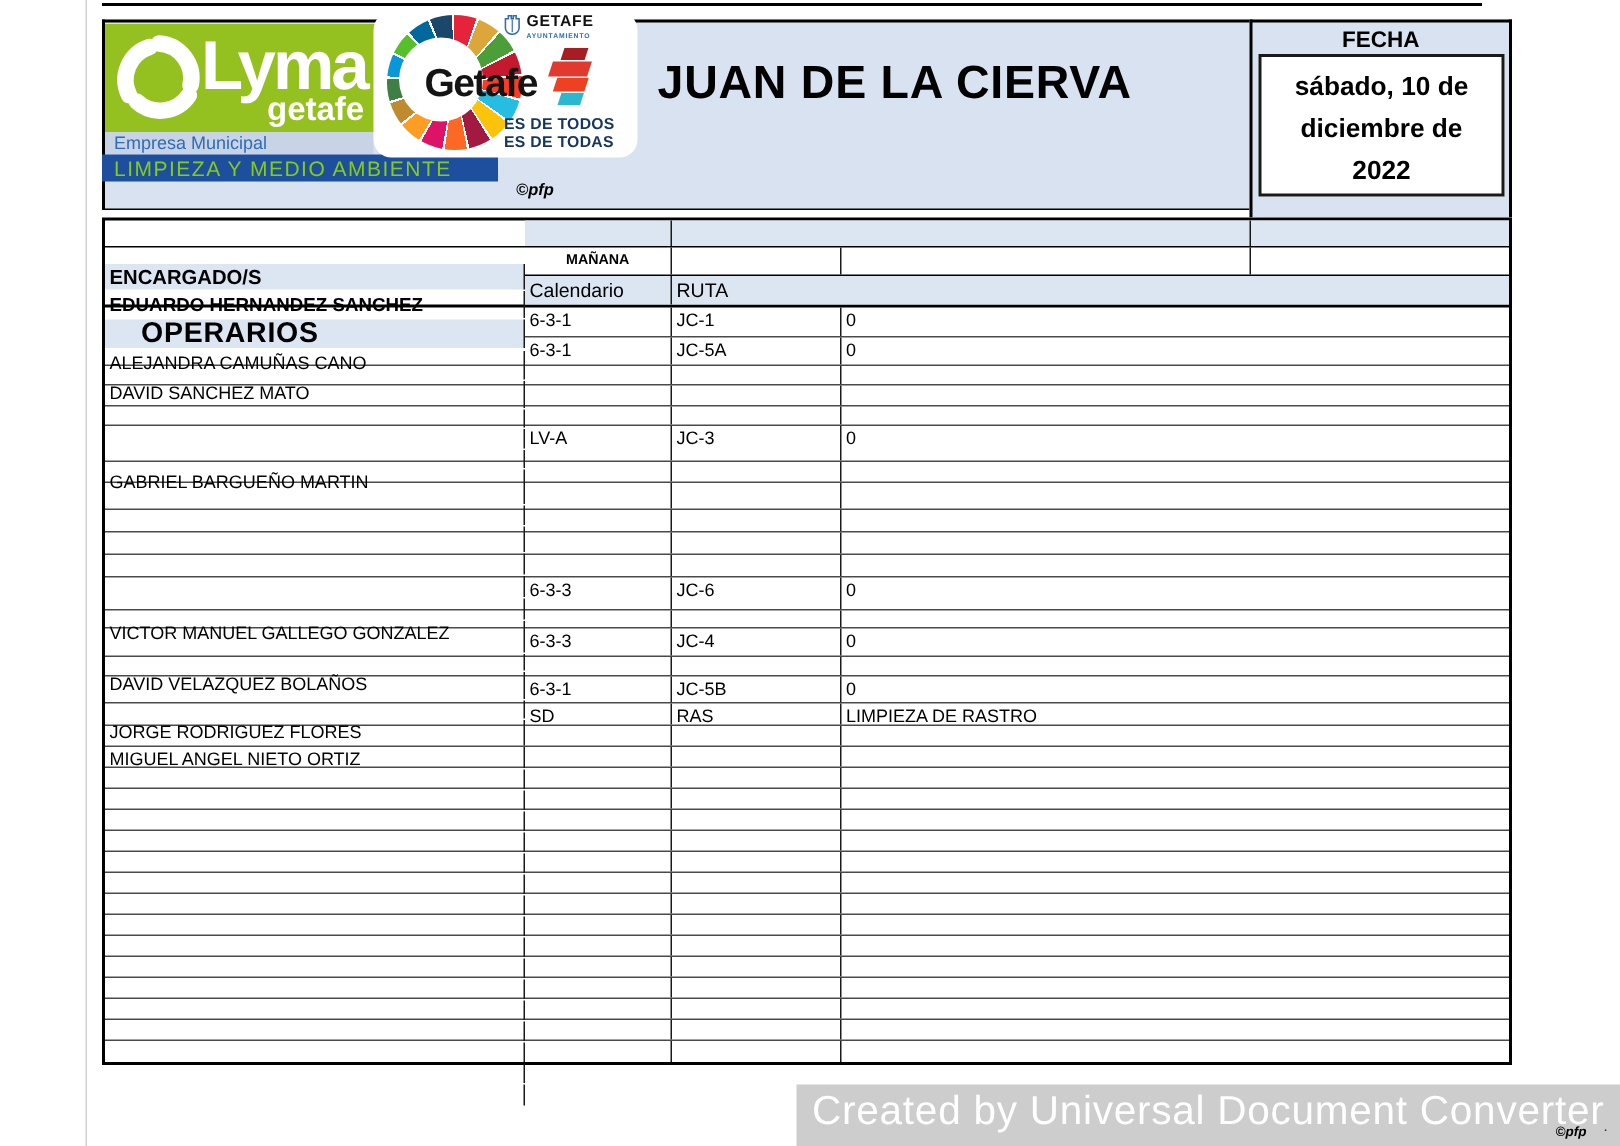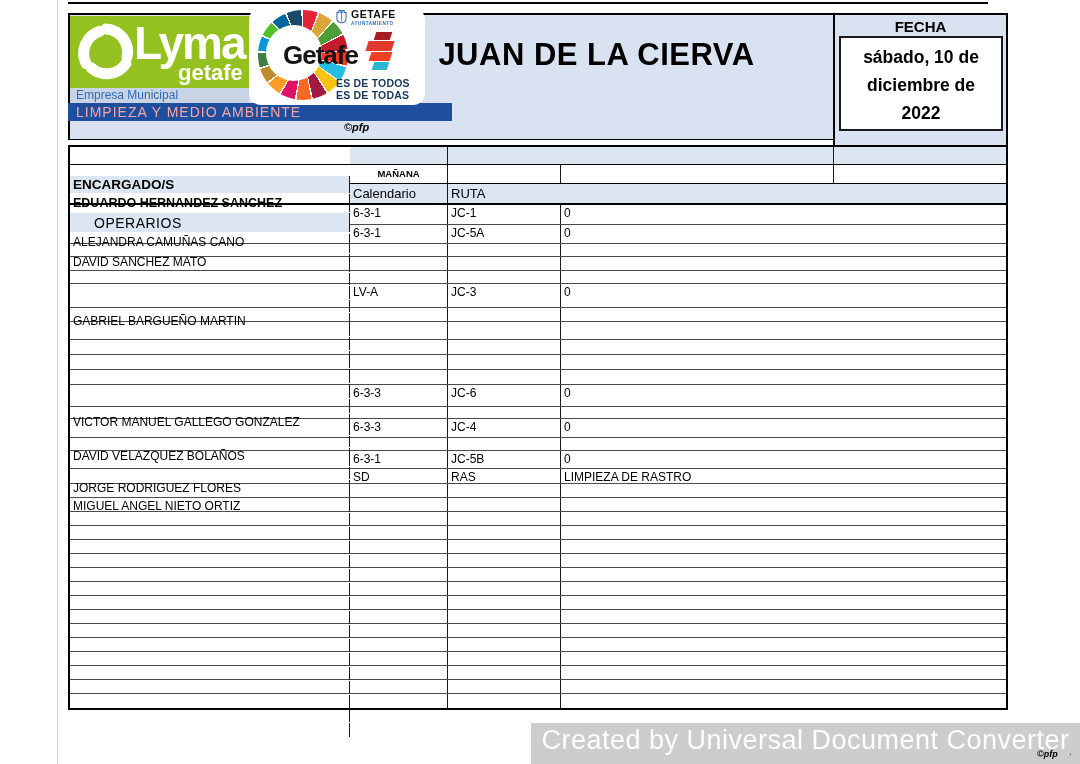--- a/index.html
+++ b/index.html
@@ -23,21 +23,21 @@
                line-height:28px; padding:5px 14px 0 14px; }
 
   
   #lyma-box { left:70px; top:16px; width:274px; height:72px; background:#94c11f; }
   #lyma-swirl { position:absolute; left:4px; top:4px; }
   #lyma-word { position:absolute; left:64px; top:0px; color:#fff; font-weight:bold; font-size:46px; letter-spacing:-2px; }
   #lyma-sub  { position:absolute; left:108px; top:44px; color:#fff; font-weight:bold; font-size:22px; letter-spacing:0px; }
 
   #empresa-strip { left:70px; top:88px; width:179px; height:15px; background:#c9d3e6;
                    font-size:12px; color:#2e6cb5; padding-left:6px; line-height:15px; }
-  #blue-bar { left:68px; top:103px; width:384px; height:18px; background:#1d4f9e; color:#fca5a5;
+  #blue-bar { left:68px; top:103px; width:264px; height:18px; background:#1d4f9e; color:#84cc16;
               font-size:14px; line-height:18px; padding-left:8px; letter-spacing:1px; }
   #pfp-logo { left:344px; top:121px; font-size:11px; font-weight:bold; font-style:italic; }
 
   
   #getafe-box { left:249px; top:8px; width:176px; height:97px; background:#fff; border-radius:12px; }
   #sdg-ring { position:absolute; left:9px; top:2px; width:90px; height:90px; border-radius:50%; }
   #sdg-inner { position:absolute; left:17px; top:17px; width:56px; height:56px; border-radius:50%; background:#fff; }
   #getafe-word { position:absolute; left:34px; top:32px; font-size:26px; font-weight:bold; color:#141414; letter-spacing:-1px; }
   #getafe-flag { position:absolute; left:118px; top:24px; width:46px; }
   #getafe-flag .bar { transform:skewX(-18deg); margin-bottom:1px; }
@@ -71,21 +71,21 @@
   .c-ruta { width:113px; padding-left:3px; }
   .c-obs  { width:445px; padding-left:3px; }
   .c-mid  { width:273px; }
   .c-mid386 { width:386px; }
   .c-last { width:172px; }
   .c-ruta558 { width:558px; padding-left:3px; }
 
   .lbl-encargados { font-size:13.5px; font-weight:bold; line-height:17px; }
   .enc-name { font-size:12.5px; font-weight:bold; line-height:18px; }
   .enc-shift { font-size:9.5px; font-weight:bold; text-align:center; line-height:18px; padding-left:0; }
-  .lbl-operarios { font-size:14px; font-weight:normal; line-height:20px; letter-spacing:0.5px;padding-left:24px; }
+  .lbl-operarios { font-size:19px; font-weight:bold; line-height:20px; letter-spacing:0.5px;padding-left:24px; }
   .col-head { font-size:13px; line-height:20px; }
   .trow .d { font-size:12px; line-height:17px; }
 
   
   #watermark { left:531px; top:723px; width:549px; height:50px; background:rgba(198,198,198,0.88);
                color:rgba(255,255,255,0.97); font-size:27px; line-height:34px; text-align:center;
                letter-spacing:0.5px; z-index:50; }
   #pfp-footer { left:1037px; top:749px; font-size:9px; font-weight:bold; font-style:italic; z-index:51; }
   #footer-dot { left:1069px; top:746px; font-size:10px; color:#333; z-index:51; }
 </style>

